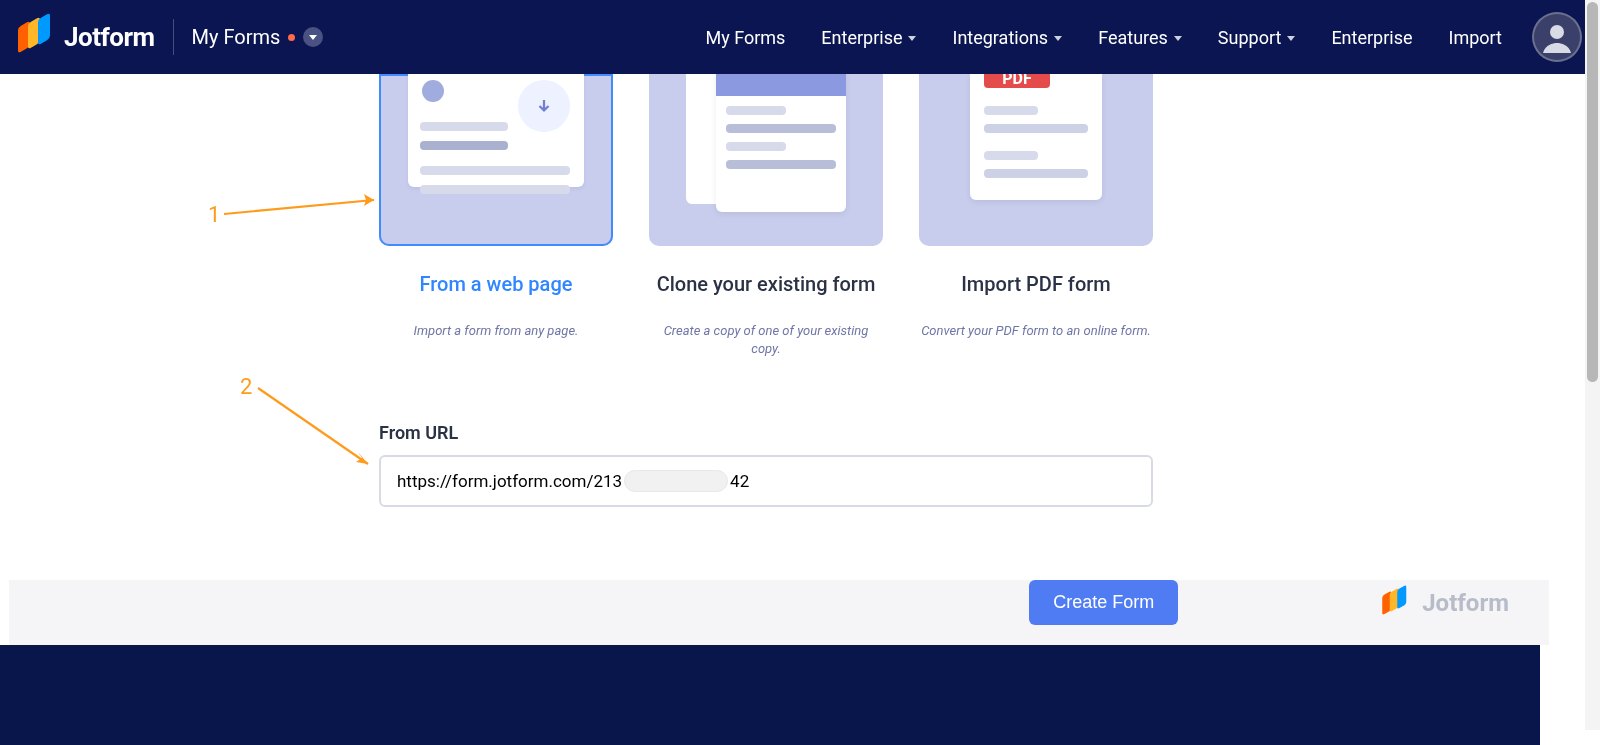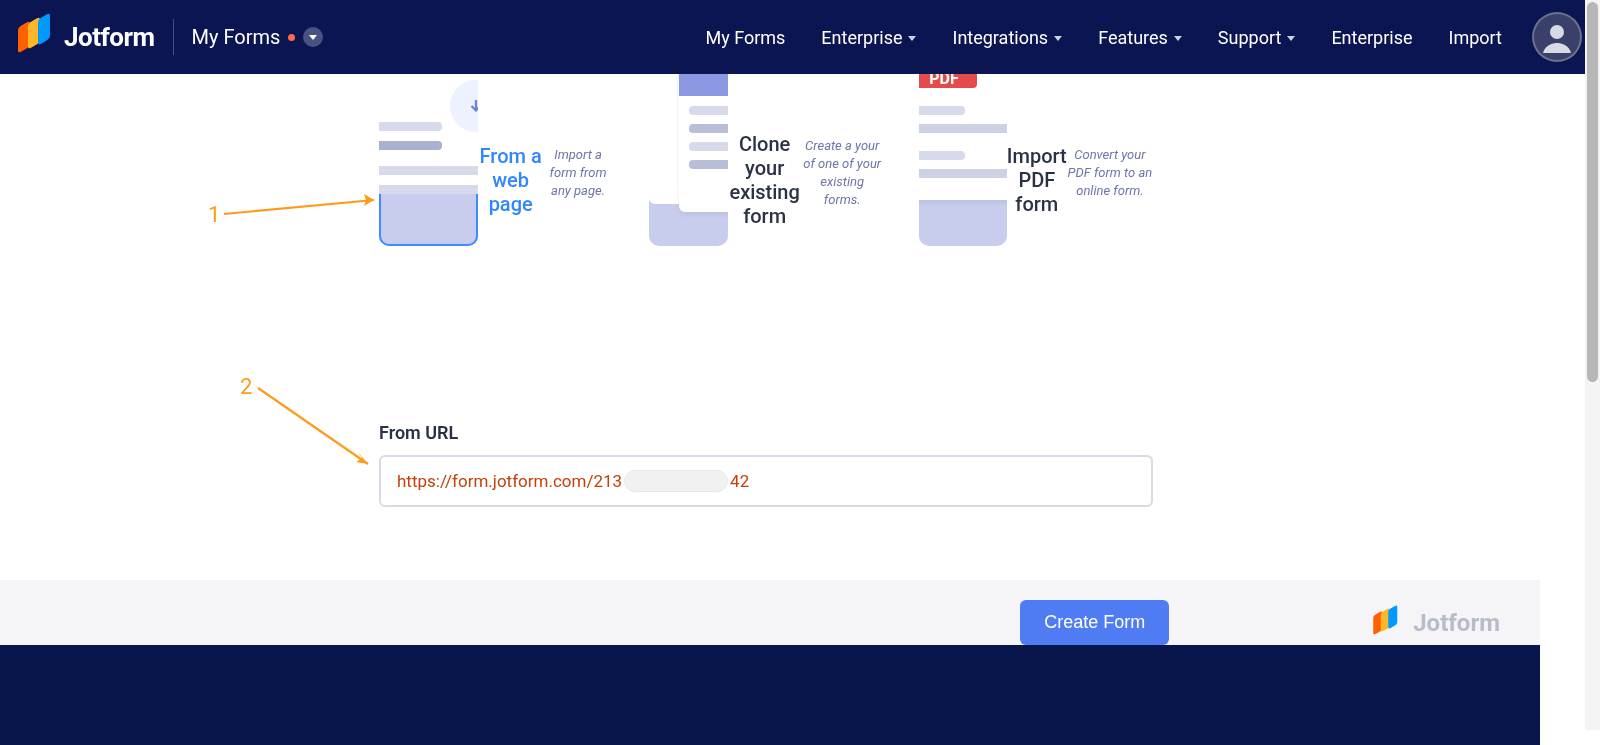--- a/index.html
+++ b/index.html
@@ -116,21 +116,21 @@
   }
 
   .cards-row{
     position:absolute;
     left:379px; top:0;
     display:flex;
     gap:36px;
   }
   .card-wrap{
     width:234px;
-    display:flex;flex-direction:row;align-items:center;
+    display:flex;flex-direction:column;align-items:center;
     text-align:center;
   }
   .card{
     width:234px;height:172px;
     background:var(--card-bg);
     border-radius:0 0 10px 10px;
     display:flex;align-items:flex-start;justify-content:center;
     position:relative;
     overflow:hidden;
   }
@@ -183,21 +183,21 @@
   .c3-pdf{
     width:66px;height:14px;background:var(--pdf-red);color:#fff;font-weight:700;font-size:16px;
     display:flex;align-items:flex-end;justify-content:center;border-radius:0 0 4px 4px;
     margin:0 0 18px 0;overflow:hidden;padding-bottom:0;
   }
   .c3-line{height:9px;border-radius:4px;background:#d7daea;margin-top:9px;}
   .c3-line.s{width:54px;}
   .c3-line.l{width:104px;background:#cdd1e5;}
 
   .card-title{
-    margin-top:40px;
+    margin-top:26px;
     font-size:20px;
     color:var(--title-gray);
     font-weight:500;
   }
   .card-title.sel{color:#2f86ff;}
   .card-desc{
     margin-top:26px;
     font-size:13px;
     line-height:1.4;
     color:var(--text-gray);
@@ -214,39 +214,39 @@
   .url-label{
     font-size:18px;font-weight:600;color:#2b3245;
   }
   .url-input{
     margin-top:12px;
     width:774px;height:52px;
     border:2px solid #d8dbe5;
     border-radius:6px;
     font-size:17px;
     padding:0 16px;
-    color:#c2410c;
+    color:#000000;
     background:#fff;
     position:relative;
   }
   .url-input .redact{
     display:inline-block;
     width:104px;height:22px;
     border:1px solid #e8e8e8;
     background:#f1f1f1;
     border-radius:11px;
     vertical-align:middle;
     margin:0 2px;
   }
 
   
   .footer{
-    position:absolute;left:0;top:580px;width:1540px;height:65px;
+    position:absolute;left:9px;top:580px;width:1540px;height:65px;
     background:var(--footer-bg);
-    display:flex;align-items:flex-end;justify-content:flex-end;
+    display:flex;align-items:flex-start;justify-content:flex-end;
     padding-right:40px;
   }
   .footer-inner{display:flex;align-items:center;gap:200px;}
   .create-btn{
     background:var(--button-blue);color:#fff;border:none;border-radius:6px;
     font-size:18px;padding:12px 24px;
   }
   .footer-logo{
     display:flex;align-items:center;gap:10px;
     color:#b7bcc8;font-weight:700;font-size:24px;
@@ -373,21 +373,21 @@
           <div class="c2-front">
             <div class="c2-top"></div>
             <div class="c2-line s"></div>
             <div class="c2-line l"></div>
             <div class="c2-line s"></div>
             <div class="c2-line l"></div>
           </div>
         </div>
       </div>
       <div class="card-title">Clone your existing form</div>
-      <div class="card-desc">Create a your of one of your existing forms.</div>
+      <div class="card-desc">Create a copy of one of your existing copy.</div>
     </div>
 
     <div class="card-wrap">
       <div class="card">
         <div class="c3-inner">
           <div class="c3-pdf">PDF</div>
           <div class="c3-line s"></div>
           <div class="c3-line l"></div>
           <div class="c3-line s" style="margin-top:18px;"></div>
           <div class="c3-line l"></div>

